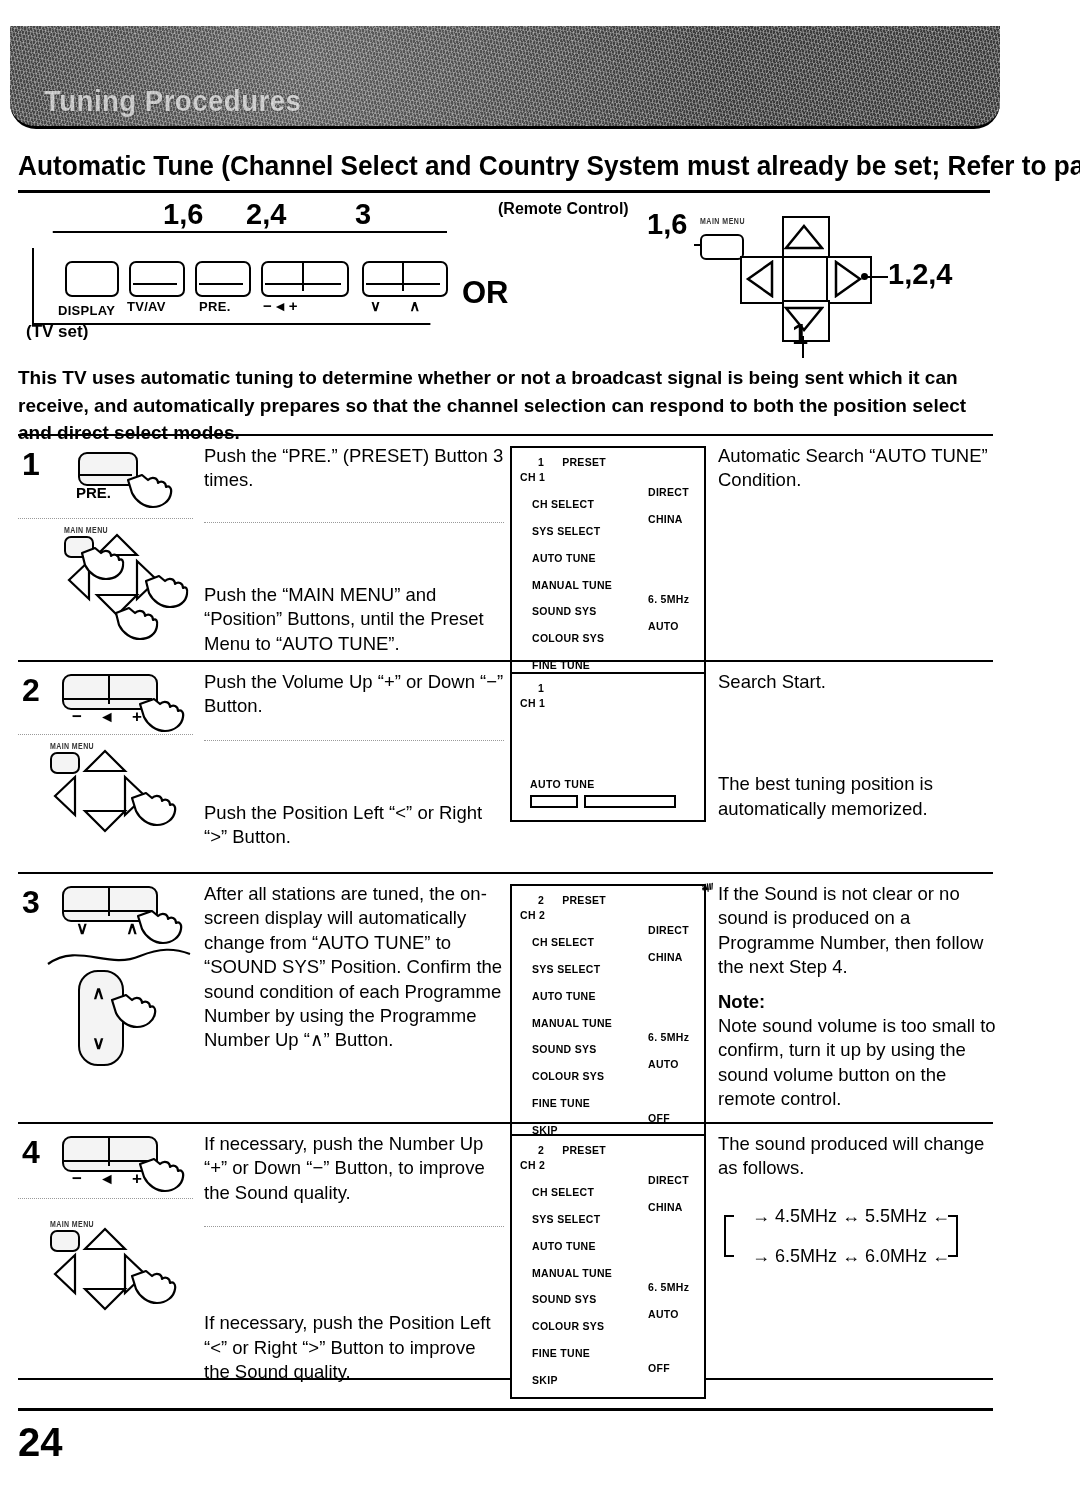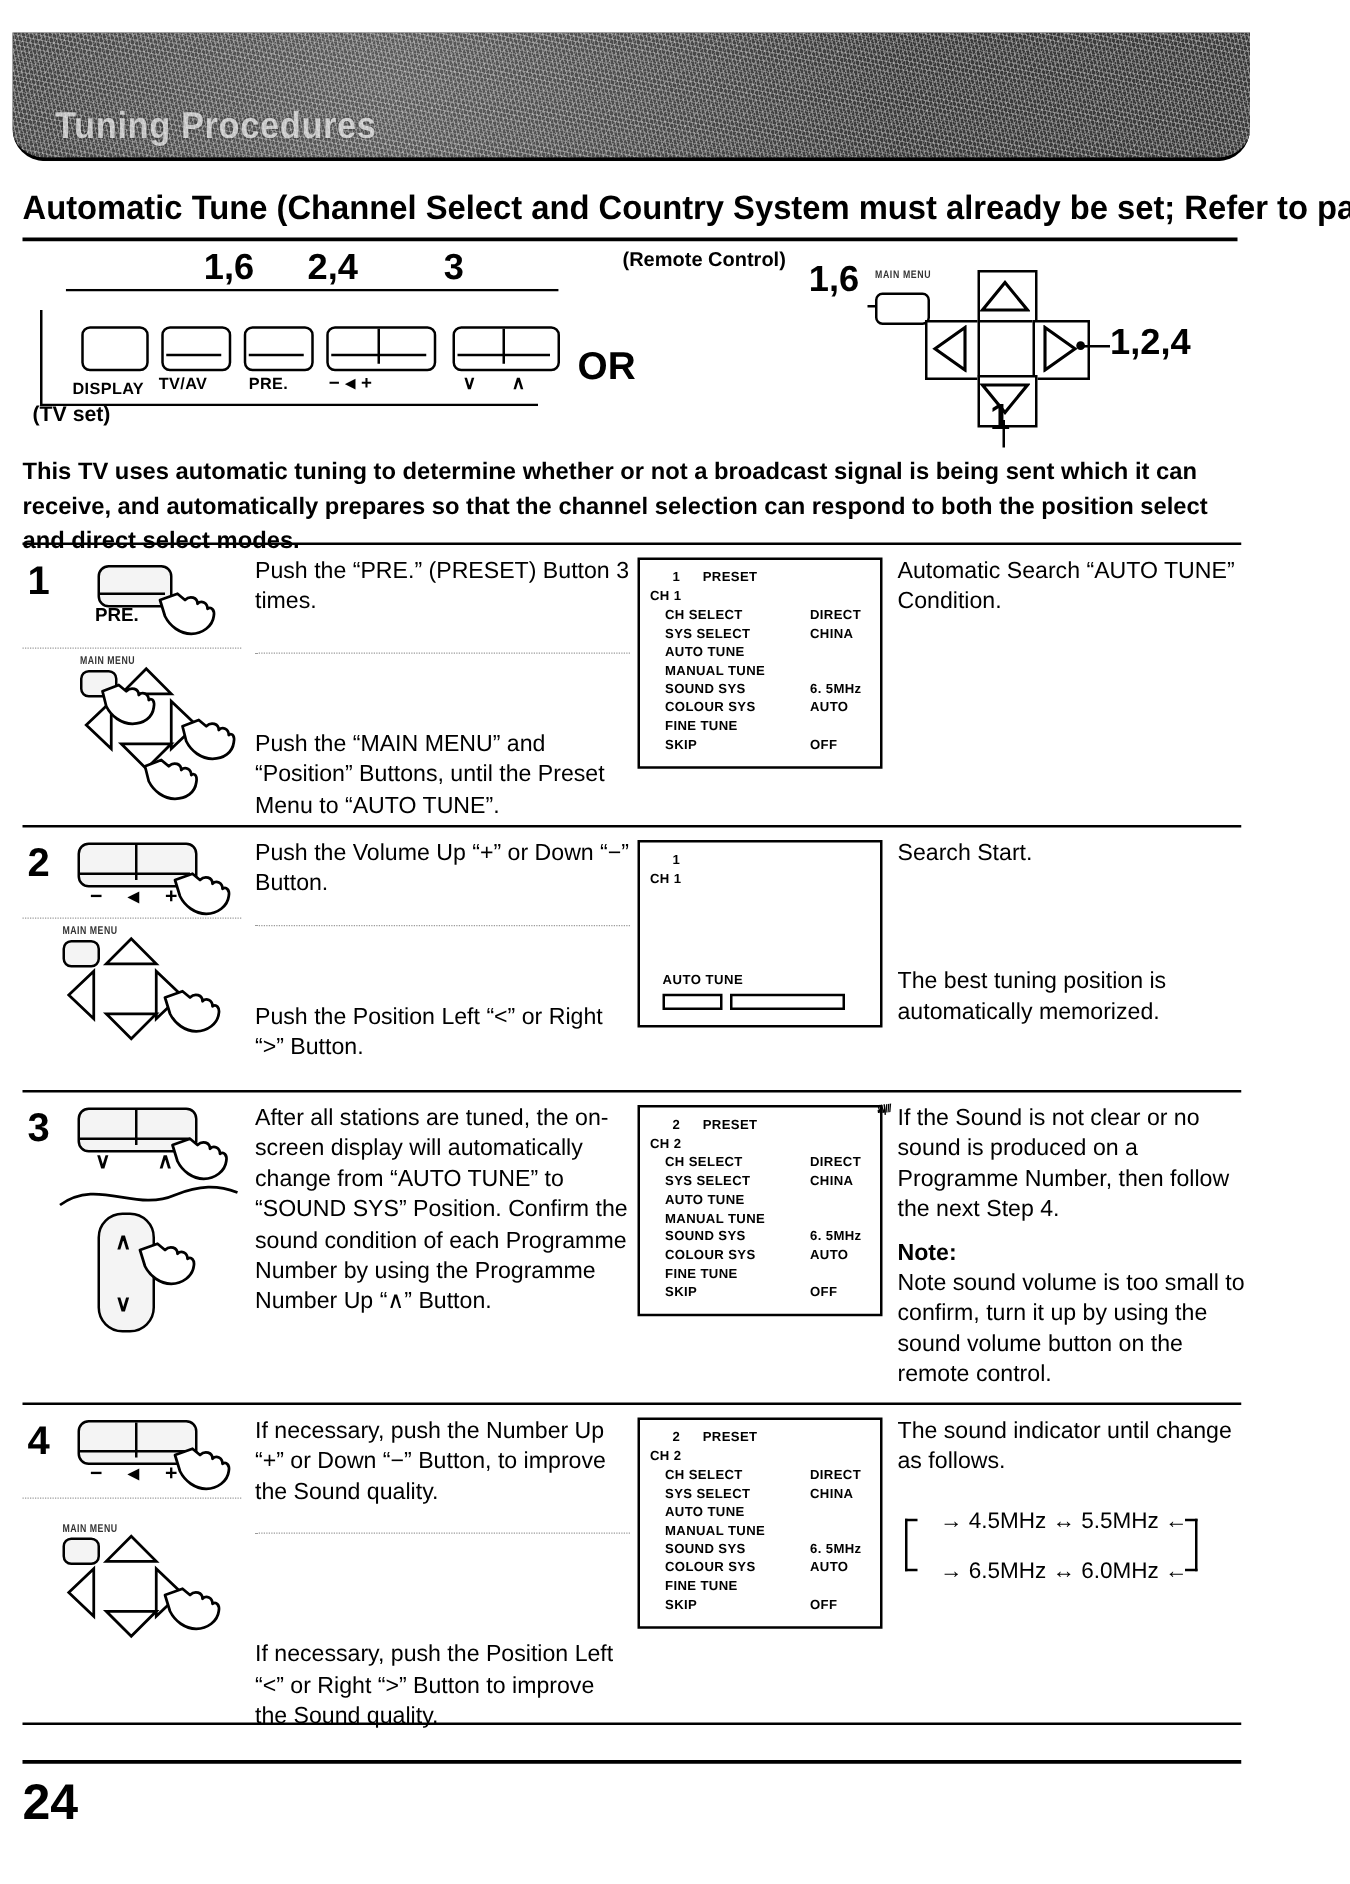--- a/index.html
+++ b/index.html
@@ -105,21 +105,21 @@
   
   .osd{
     position:relative;border:2px solid #000;background:#fff;
     width:176px;padding:7px 8px 9px 8px;
     font-family:"Liberation Sans", sans-serif;
     font-size:10.5px;font-weight:bold;letter-spacing:.3px;line-height:1.42;
   }
   .osd-title{display:flex;gap:18px;padding-left:18px;}
   .osd-ch{padding-left:0;}
   .osd-line{display:flex;padding-left:12px;}
-  .osd-line .l{width:86px;}
+  .osd-line .l{width:86px;margin-top:12px;}
   .osd-line .r{flex:1;padding-left:30px;}
   .osd-blink .l,.osd-blink .r{position:relative;}
   .blinkmark{
     position:absolute;right:-9px;top:-5px;font-size:9px;letter-spacing:-1px;
     transform:rotate(-6deg);
   }
   .osd-tall{height:130px;position:relative;}
   .osd-bars{position:absolute;left:18px;bottom:12px;display:flex;gap:6px;align-items:center;}
   .bar{border:2px solid #000;height:9px;background:#fff;}
   .osd-autotune{position:absolute;left:18px;bottom:28px;font-size:10.5px;font-weight:bold;letter-spacing:.4px;}
@@ -551,21 +551,21 @@
               <span class="r"></span>
             </div>
           <div class="osd-line">
               <span class="l">SKIP</span>
               <span class="r">OFF</span>
             </div>
         </div>
       </div>
 
       <div class="col-right">
-        <div>The sound indicator until change as follows.</div>
+        <div>The sound produced will change as follows.</div>
         <div class="mhz">
 
           <div style="position:absolute;left:6px;top:4px;width:2px;height:42px;background:#000;"></div>
           <div style="position:absolute;left:6px;top:4px;width:10px;height:2px;background:#000;"></div>
           <div style="position:absolute;left:6px;top:44px;width:10px;height:2px;background:#000;"></div>
 
           <div style="position:absolute;left:238px;top:4px;width:2px;height:42px;background:#000;"></div>
           <div style="position:absolute;left:230px;top:4px;width:10px;height:2px;background:#000;"></div>
           <div style="position:absolute;left:230px;top:44px;width:10px;height:2px;background:#000;"></div>
           <div class="mhz-row" style="top:-6px;">→ 4.5MHz ↔ 5.5MHz ←</div>

